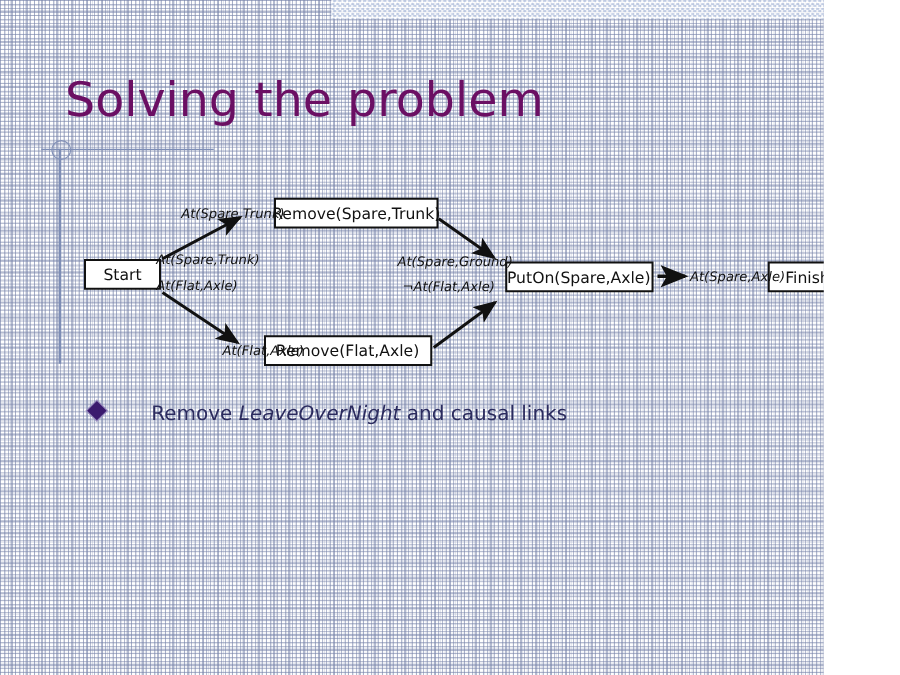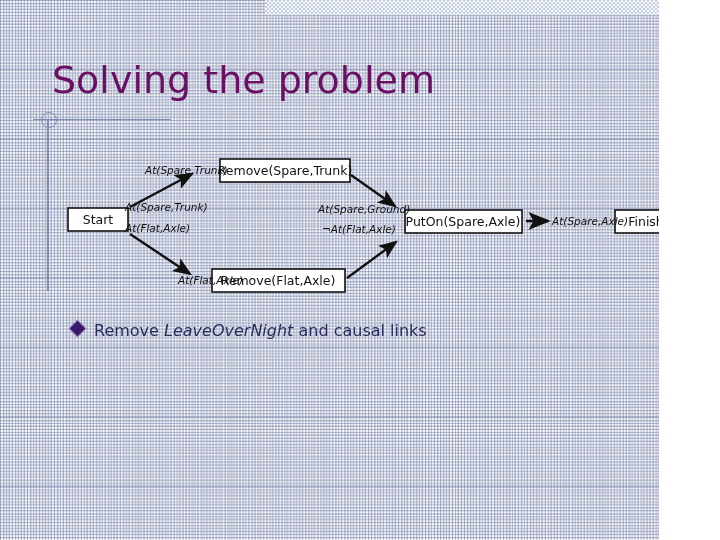--- a/index.html
+++ b/index.html
@@ -147,20 +147,21 @@
     background: #3a1a6e;
     transform: rotate(45deg);
     box-shadow: 0 0 0 1px #9a8fc0;
   }
   .bullet-text {
     font-size: 16px;
     line-height: 21px;
     color: #2b2b5e;
     font-family: "DejaVu Sans", sans-serif;
     white-space: nowrap;
+    padding-left: 27px;
   }
   .bullet-text em {
     font-style: italic;
   }
 </style>
 </head>
 <body>
 
 <div id="slide">
 

